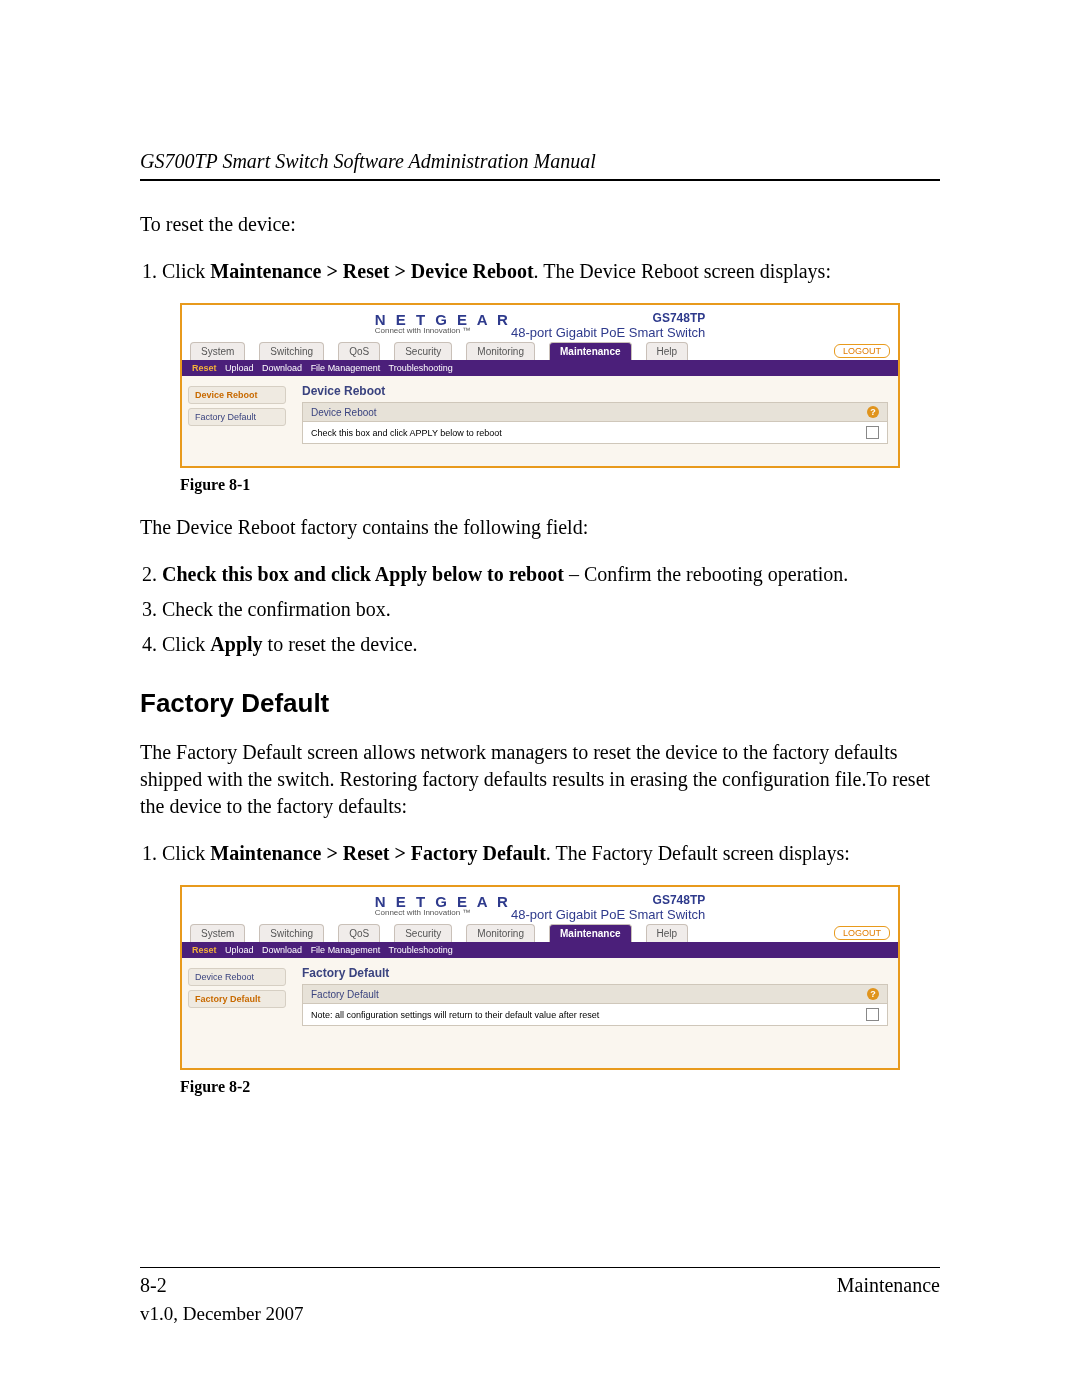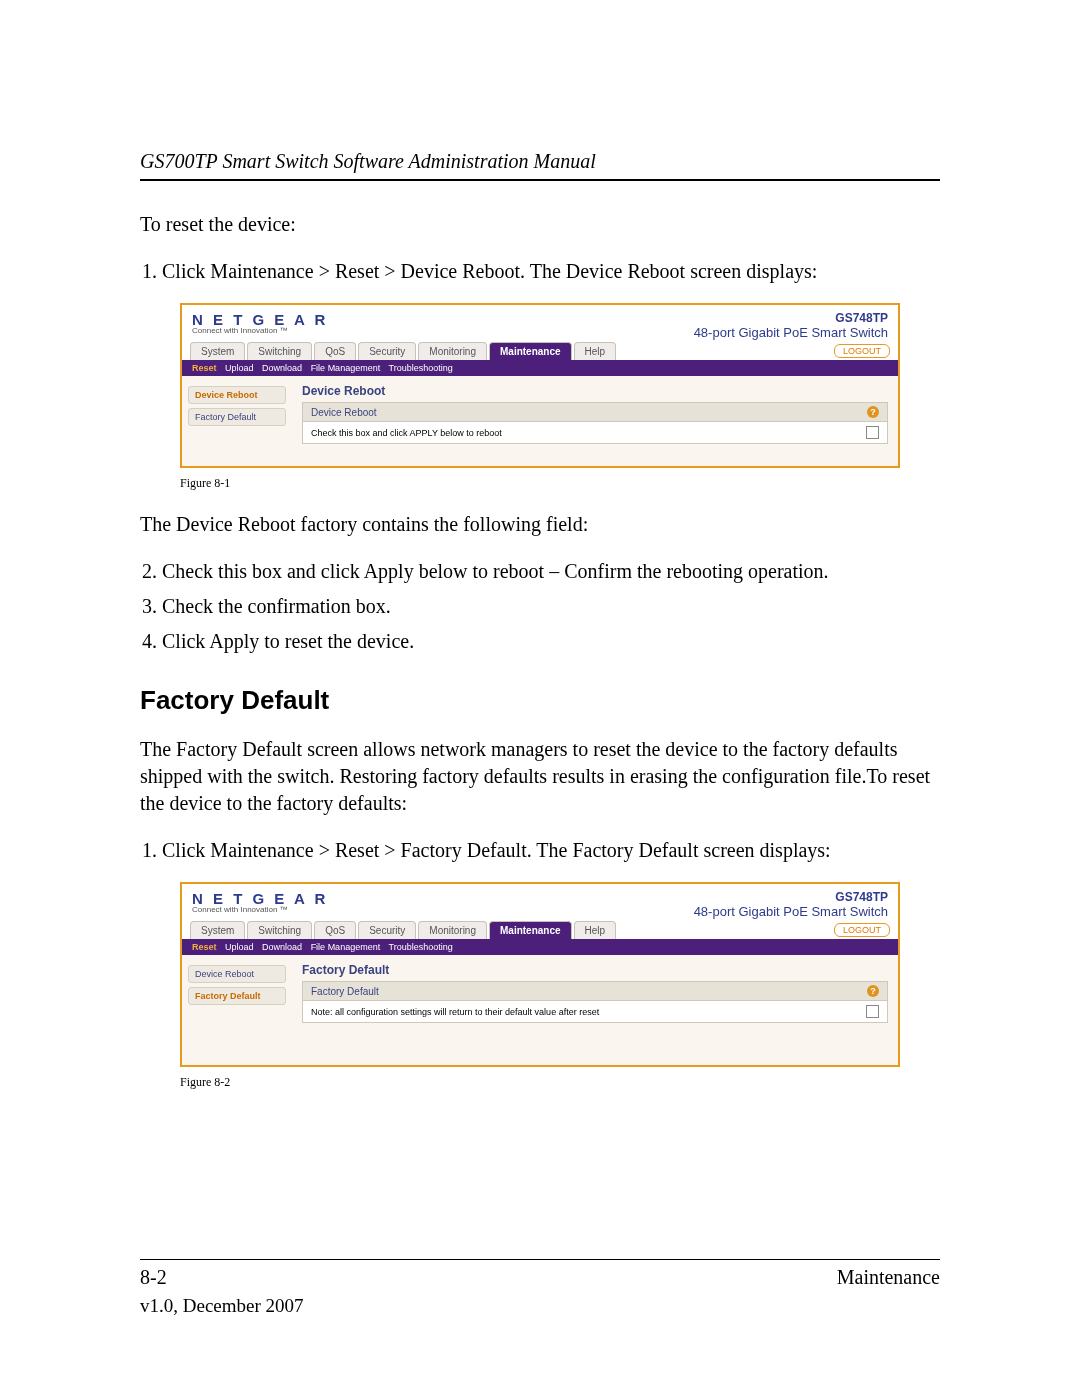--- a/index.html
+++ b/index.html
@@ -3,34 +3,34 @@
 <meta charset="utf-8">
 <style>
 html,body{margin:0;padding:0;background:#fff;font-family:"Times New Roman",Times,serif;color:#000}
 .page{width:1060px;height:1397px;position:relative;margin:0 auto;box-sizing:border-box;padding:150px 130px 80px 130px}
 .hdr-title{font-style:italic;font-size:20px;margin-bottom:6px}
 hr.rule{border:none;border-top:2px solid #000;margin:0 0 30px 0}
 hr.rule-thin{border:none;border-top:1px solid #000;margin:0}
 p,li{font-size:20px;line-height:1.35}
 ol{padding-left:22px;margin:8px 0 14px 0}
 ol li{margin-bottom:8px}
-.b{font-weight:normal}
-.figcap{font-weight:normal;font-size:12px;margin:8px 0 18px 40px}
+.b{font-weight:bold}
+.figcap{font-weight:bold;font-size:16px;margin:8px 0 18px 40px}
 h2.sect{font-family:Arial,Helvetica,sans-serif;font-weight:bold;font-size:26px;margin:30px 0 8px 0}
-.footer{position:absolute;left:130px;right:130px;bottom:80px}
+.footer{position:absolute;left:130px;right:130px;bottom:72px}
 .footrow{display:flex;justify-content:space-between;font-size:20px;margin-top:6px}
 .footver{text-align:left;font-size:19px;margin-top:6px}
 
 .shot{margin:18px 0 6px 40px;width:720px;border:2px solid #e89a1c;background:#fff;font-family:Verdana,Geneva,sans-serif;font-size:10px;box-sizing:border-box}
-.shot-top{display:flex;justify-content:space-between;align-items:flex-start;padding:6px 10px 2px 10px}
+.shot-top{display:flex;justify-content:center;align-items:flex-start;padding:6px 10px 2px 10px}
 .ng-logo{font-family:Arial,sans-serif;font-weight:bold;letter-spacing:3px;color:#2e3a8c;font-size:15px}
 .ng-tag{font-size:8px;color:#555;margin-top:-2px}
 .model{color:#2e3a8c;font-weight:bold;text-align:right;font-size:12px}
 .model-sub{color:#2e3a8c;font-size:13px;text-align:right}
-.tabrow{display:flex;align-items:flex-end;padding:0 8px;gap:2px}
+.tabrow{display:flex;align-items:flex-end;padding:0 8px;gap:14px}
 .tab{background:#f0ecea;border:1px solid #c9c0b8;border-bottom:none;border-radius:4px 4px 0 0;padding:3px 10px;color:#555;font-size:10px}
 .tab.active{background:#4b1f7a;color:#fff;font-weight:bold}
 .logout{margin-left:auto;border:1px solid #e89a1c;color:#e07b00;padding:1px 8px;border-radius:6px;font-size:9px;margin-bottom:2px}
 .subbar{background:#4b1f7a;color:#fff;padding:3px 10px;font-size:9px}
 .subbar .hl{color:#f4b23a;font-weight:bold}
 .subbar span{margin-right:6px}
 .body2{display:flex;min-height:90px;background:#faf6ef}
 .side{width:110px;padding:10px 6px;box-sizing:border-box}
 .side-item{background:#efeae1;border:1px solid #d6cfc3;border-radius:3px;padding:3px 6px;margin-bottom:4px;color:#3a437f;font-size:9px}
 .side-item.sel{color:#c86a00;font-weight:bold}

